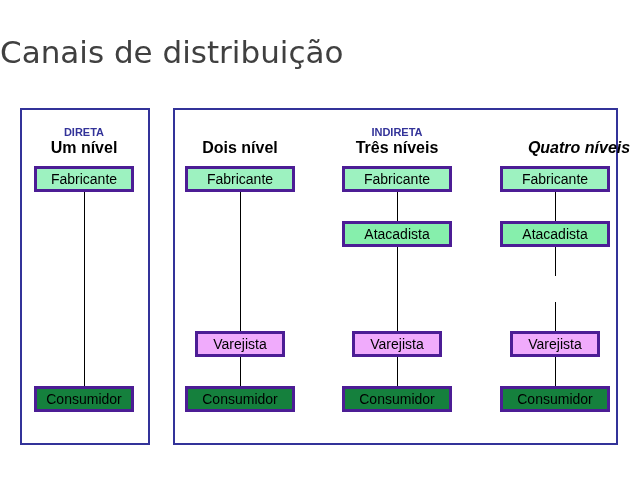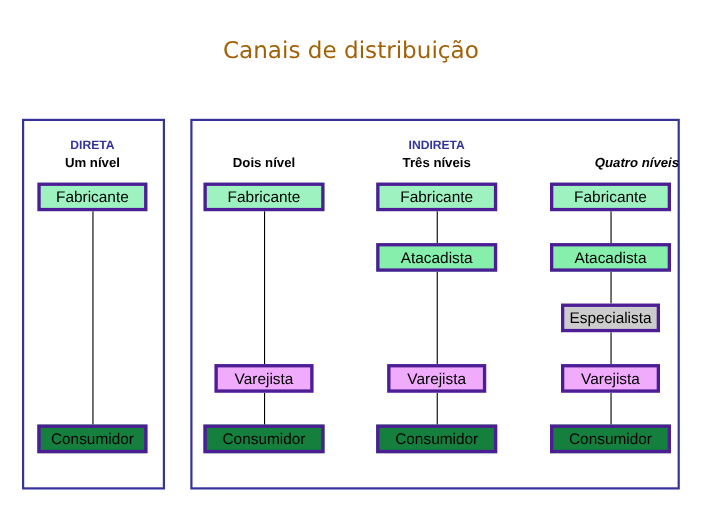--- a/index.html
+++ b/index.html
@@ -15,25 +15,25 @@
     font-family: "Liberation Sans", sans-serif;
     -webkit-font-smoothing: antialiased;
   }
 
   
   #slide-title {
     position: absolute;
     left: 0;
     top: 34px;
     width: 638px;
-    text-align: center;
+    text-align: left;
     font-family: "DejaVu Sans", sans-serif;
-    font-size: 21px;
+    font-size: 31px;
     font-weight: 400;
-    color: #a16207;
+    color: #404040;
     letter-spacing: 0px;
     white-space: nowrap;
   }
 
   
   .panel {
     position: absolute;
     border: 2px solid #333399;
     background: #ffffff;
     box-sizing: border-box;
@@ -49,21 +49,21 @@
     font-size: 11px;
     font-weight: 700;
     color: #333399;
     white-space: nowrap;
     line-height: 13px;
   }
   .col-label {
     position: absolute;
     text-align: center;
     font-family: "Liberation Sans", sans-serif;
-    font-size: 12px;
+    font-size: 16px;
     font-weight: 700;
     color: #000000;
     white-space: nowrap;
     line-height: 14px;
   }
 
   #label-direta    { left: 34px;  top: 126px; width: 100px; }
   #label-indireta  { left: 342px; top: 126px; width: 110px; }
 
   #label-um-nivel     { left: 34px;  top: 141px; width: 100px; }
@@ -172,16 +172,15 @@
   <div class="node n-consumidor row-4">Consumidor</div>
 </div>
 
 <div class="column" id="column-4">
   <div class="connector" style="top:32px; height:29px;"></div>
   <div class="connector" style="top:87px; height:29px;"></div>
   <div class="connector" style="top:142px; height:29px;"></div>
   <div class="connector" style="top:197px; height:29px;"></div>
   <div class="node n-fabricante row-0">Fabricante</div>
   <div class="node n-atacadista row-1">Atacadista</div>
-  <div class="node n-especialista narrow row-2">Especialista</div>
   <div class="node n-varejista narrow row-3">Varejista</div>
   <div class="node n-consumidor row-4">Consumidor</div>
 </div>
 
 </body></html>

